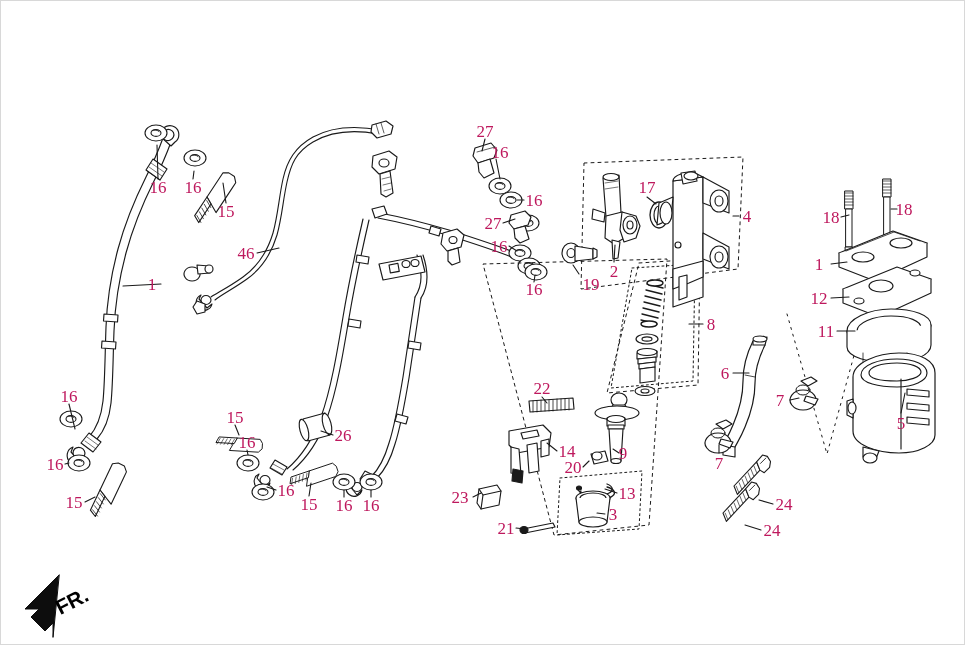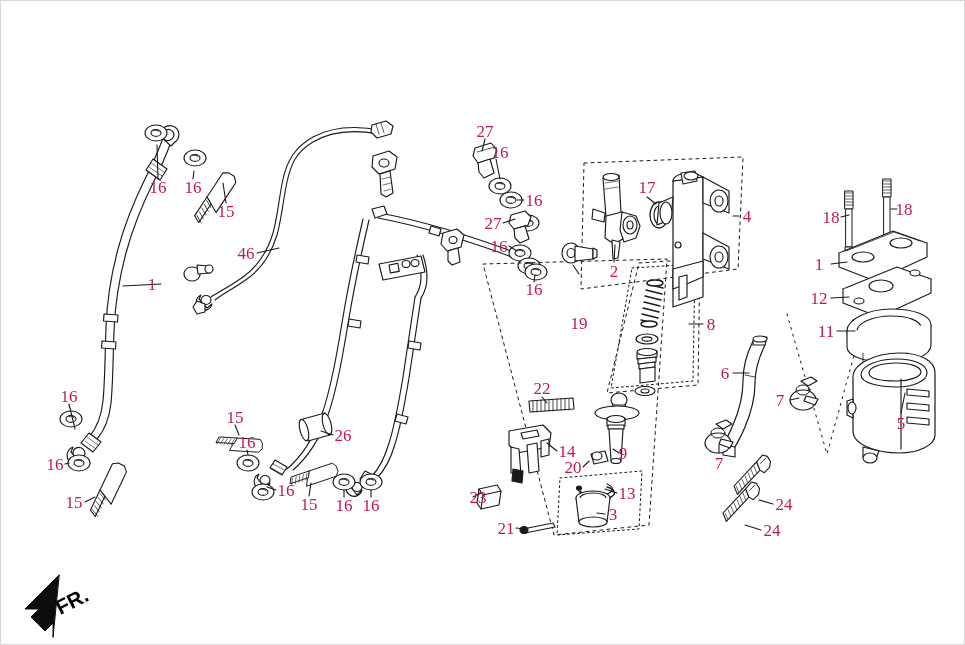--- a/index.html
+++ b/index.html
@@ -409,32 +409,32 @@
       <div class="lbl" style="left: 342px; top: 434px;">26</div>
       <div class="lbl" style="left: 308px; top: 503px;">15</div>
       <div class="lbl" style="left: 343px; top: 504px;">16</div>
       <div class="lbl" style="left: 370px; top: 504px;">16</div>
       <div class="lbl" style="left: 484px; top: 130px;">27</div>
       <div class="lbl" style="left: 499px; top: 151px;">16</div>
       <div class="lbl" style="left: 533px; top: 199px;">16</div>
       <div class="lbl" style="left: 492px; top: 222px;">27</div>
       <div class="lbl" style="left: 498px; top: 245px;">16</div>
       <div class="lbl" style="left: 533px; top: 288px;">16</div>
-      <div class="lbl" style="left: 578px; top: 283px; margin-top: 39px;">19</div>
+      <div class="lbl" style="left: 590px; top: 283px;">19</div>
       <div class="lbl" style="left: 613px; top: 270px;">2</div>
       <div class="lbl" style="left: 646px; top: 186px;">17</div>
       <div class="lbl" style="left: 746px; top: 215px;">4</div>
       <div class="lbl" style="left: 710px; top: 323px;">8</div>
       <div class="lbl" style="left: 541px; top: 387px;">22</div>
       <div class="lbl" style="left: 566px; top: 450px;">14</div>
       <div class="lbl" style="left: 622px; top: 452px;">9</div>
       <div class="lbl" style="left: 572px; top: 466px;">20</div>
       <div class="lbl" style="left: 626px; top: 492px;">13</div>
       <div class="lbl" style="left: 612px; top: 513px;">3</div>
-      <div class="lbl" style="left: 477px; top: 496px;">23</div>
+      <div class="lbl" style="left: 459px; top: 496px;">23</div>
       <div class="lbl" style="left: 505px; top: 527px;">21</div>
       <div class="lbl" style="left: 724px; top: 372px;">6</div>
       <div class="lbl" style="left: 718px; top: 462px;">7</div>
       <div class="lbl" style="left: 779px; top: 399px;">7</div>
       <div class="lbl" style="left: 830px; top: 216px;">18</div>
       <div class="lbl" style="left: 903px; top: 208px;">18</div>
       <div class="lbl" style="left: 818px; top: 263px;">1</div>
       <div class="lbl" style="left: 818px; top: 297px;">12</div>
       <div class="lbl" style="left: 825px; top: 330px;">11</div>
       <div class="lbl" style="left: 900px; top: 422px;">5</div>

